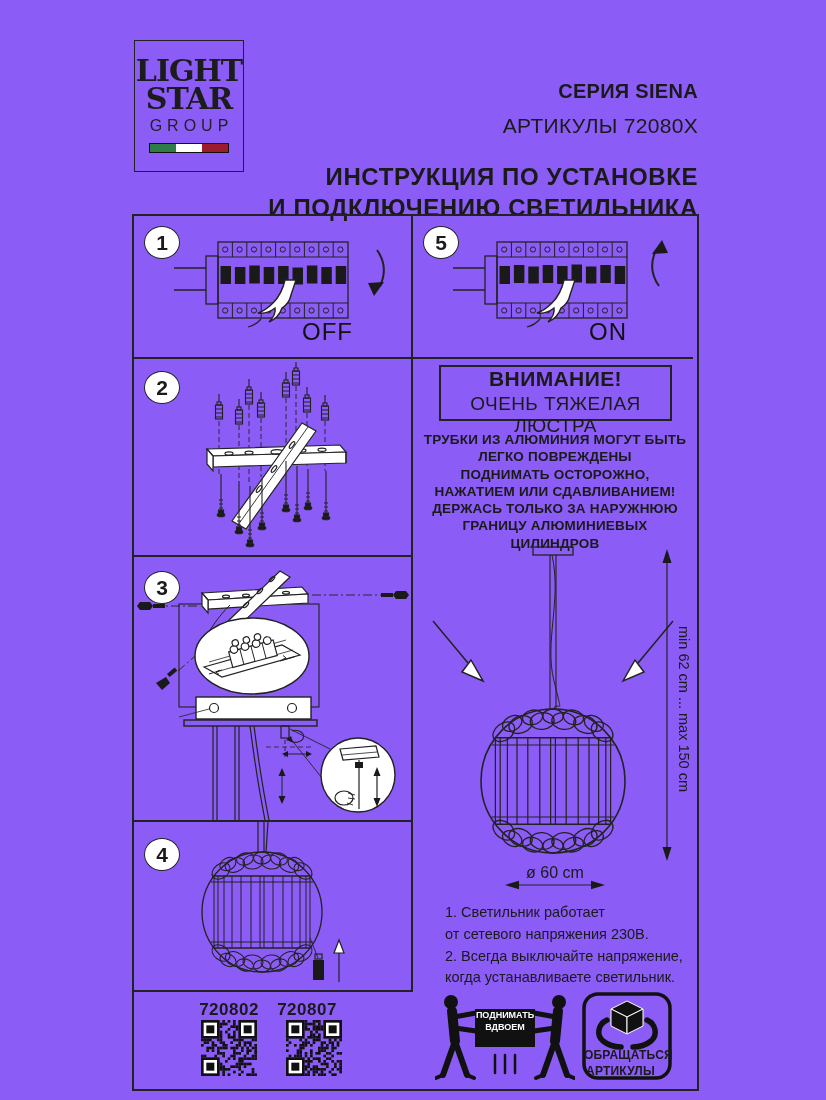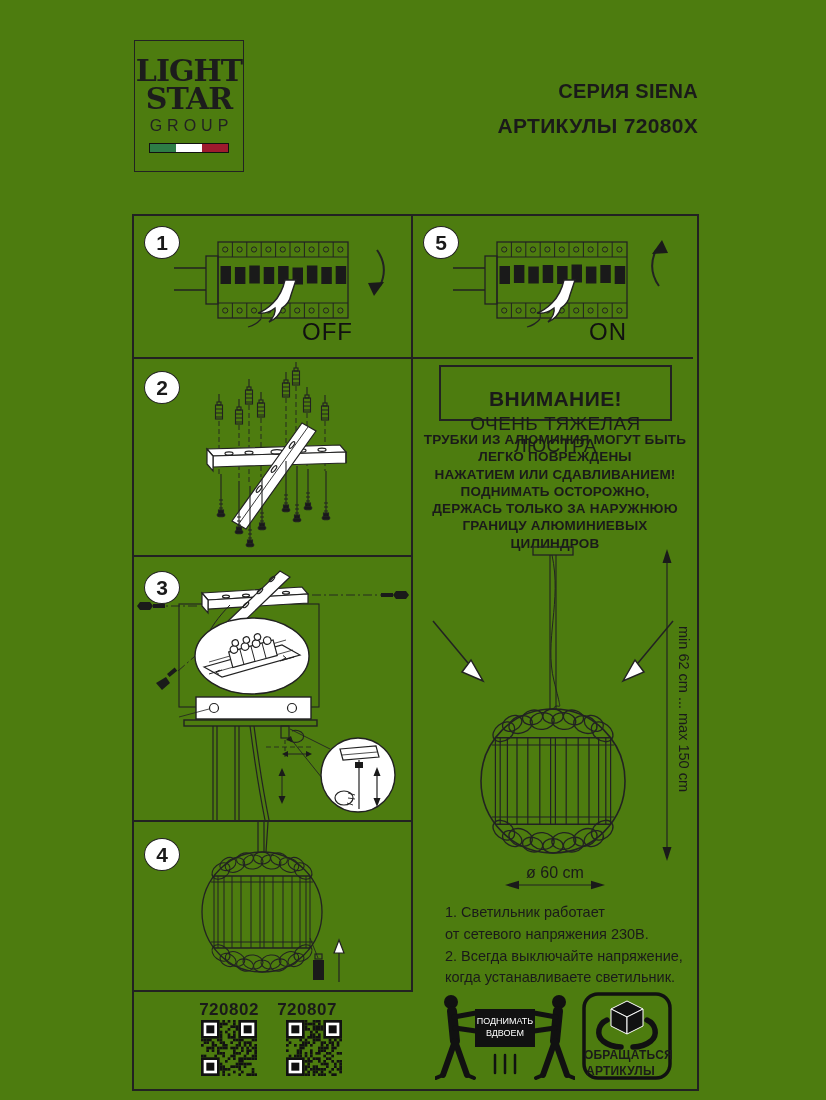--- a/index.html
+++ b/index.html
@@ -1,52 +1,52 @@
 <!DOCTYPE html>
 <html><head>
 <meta charset="utf-8">
 <style>
   html,body{margin:0;padding:0;background:#fff;}
-  .page{position:relative;width:826px;height:1100px;background:#4d7c0f;overflow:hidden;
+  .page{position:relative;width:826px;height:1100px;background:#8b5cf6;overflow:hidden;
         font-family:"Liberation Sans",sans-serif;color:#1a1a1a;}
   .abs{position:absolute;}
   
   .logo-box{left:134px;top:40px;width:110px;height:132px;border:1.5px solid #222;
             text-align:center;box-sizing:border-box;}
   .logo-word{font-family:"DejaVu Serif",serif;font-weight:bold;font-size:30px;line-height:.92;
              letter-spacing:-1px;color:#1c1c1c;}
   .logo-word.first{margin-top:16px;}
   .logo-group{font-size:16px;letter-spacing:5px;color:#222;margin-top:5px;padding-left:5px;}
   .flag{width:78px;height:8px;margin:8px auto 0;border:1px solid #111;display:flex;}
   .flag span{flex:1;height:100%;}
   .titles{right:128px;top:44px;text-align:right;}
   .t-series{font-weight:bold;font-size:20px;letter-spacing:.3px;margin-top:36px;}
-  .t-art{font-weight:bold;font-size:21px;margin-top:11px;letter-spacing:.3px;}
+  .t-art{font-weight:normal;font-size:21px;margin-top:11px;letter-spacing:.3px;}
   .t-main{font-weight:bold;font-size:24px;margin-top:24px;line-height:1.28;letter-spacing:.6px;}
   
   .frame{left:132px;top:214px;width:563px;height:873px;border:2px solid #222;}
   .dv{background:#222;}
   .panel{position:absolute;}
   .step-circle{position:absolute;width:36px;height:33px;border:1.7px solid #222;border-radius:50%;
                display:flex;align-items:center;justify-content:center;font-size:21px;font-weight:bold;
                box-sizing:border-box;background:#fff;}
   .switch-label{position:absolute;font-size:24px;letter-spacing:1px;color:#111;}
   svg{display:block;}
   
-  .warn-box{border:2px solid #222;text-align:center;box-sizing:border-box;padding-top:20px;}
+  .warn-box{border:2px solid #222;text-align:center;box-sizing:border-box;padding-top:0;}
   .warn-line1{font-size:21px;font-weight:bold;letter-spacing:.4px;}
   .warn-line2{font-size:19px;margin-top:2px;letter-spacing:.4px;}
   .warn-body{text-align:center;font-size:13.5px;font-weight:bold;line-height:1.28;letter-spacing:.2px;}
   .dim-v{writing-mode:vertical-rl;text-align:center;font-size:14.5px;display:flex;align-items:center;
          justify-content:center;}
   .dim-h{text-align:center;font-size:16px;}
   .notes{font-size:14.5px;line-height:1.5;}
   .code-label{font-weight:bold;font-size:17px;text-align:center;letter-spacing:.5px;}
-  .lift-text{color:#fff;font-size:9px;font-weight:normal;text-align:center;line-height:1.35;
-             padding-top:6px;box-sizing:border-box;}
+  .lift-text{color:#fff;font-size:9px;font-weight:bold;text-align:center;line-height:1.35;
+             box-sizing:border-box;}
   .care-text{font-size:12px;font-weight:bold;text-align:center;line-height:1.3;letter-spacing:.2px;}
 </style>
 </head>
 <body>
 
 <div class="page">
 
   <div class="abs logo-box">
     <div class="logo-word first">LIGHT</div>
     <div class="logo-word">STAR</div>
@@ -54,20 +54,24 @@
     <div class="flag">
       <span style="background:#2e7d46"></span>
         <span style="background:#ffffff"></span>
         <span style="background:#9e1b2e"></span>
     </div>
   </div>
 
   <div class="abs titles">
     <div class="t-series">СЕРИЯ SIENA</div>
     <div class="t-art">АРТИКУЛЫ 72080X</div>
+    <div class="t-main">
+      <div>ИНСТРУКЦИЯ ПО УСТАНОВКЕ</div>
+      <div>И ПОДКЛЮЧЕНИЮ СВЕТИЛЬНИКА</div>
+    </div>
   </div>
 
   <div class="abs frame">
 
     <div class="abs dv" style="left:277px;top:0;width:2px;height:776px"></div>
     <div class="abs dv" style="left:0;top:141px;width:559px;height:2px"></div>
     <div class="abs dv" style="left:0;top:339px;width:277px;height:2px"></div>
     <div class="abs dv" style="left:0;top:604px;width:277px;height:2px"></div>
     <div class="abs dv" style="left:0;top:774px;width:277px;height:2px"></div>
 
@@ -748,22 +752,22 @@
     <div class="panel" style="left:279px;top:143px;width:284px;height:726px">
 
       <div class="abs warn-box" style="left:26px;top:6px;width:233px;height:56px">
         <div class="warn-line1">ВНИМАНИЕ!</div>
         <div class="warn-line2">ОЧЕНЬ ТЯЖЕЛАЯ ЛЮСТРА</div>
       </div>
 
       <div class="abs warn-body" style="left:4px;top:72px;width:276px">
         <div>ТРУБКИ ИЗ АЛЮМИНИЯ МОГУТ БЫТЬ</div>
         <div>ЛЕГКО ПОВРЕЖДЕНЫ</div>
+        <div>ПОДНИМАТЬ ОСТОРОЖНО,</div>
         <div>НАЖАТИЕМ ИЛИ СДАВЛИВАНИЕМ!</div>
-        <div>ПОДНИМАТЬ ОСТОРОЖНО,</div>
         <div>ДЕРЖАСЬ ТОЛЬКО ЗА НАРУЖНЮЮ</div>
         <div>ГРАНИЦУ АЛЮМИНИЕВЫХ ЦИЛИНДРОВ</div>
       </div>
 
       <svg class="abs" style="left:0;top:182px" viewBox="0 0 284 362" width="284" height="362">
         <g stroke="#222" fill="none" stroke-width="1.3">
           <rect x="120" y="6" width="40" height="8"></rect>
           <path d="M137,14 V168 M143,14 V168" stroke-width="1.1"></path>
           <path d="M139,14 C149,60 131,100 141,140 S146,158 140,168" stroke-width="1"></path>
           <use href="#sphDef" transform="translate(140,240) scale(1.2)"></use>

